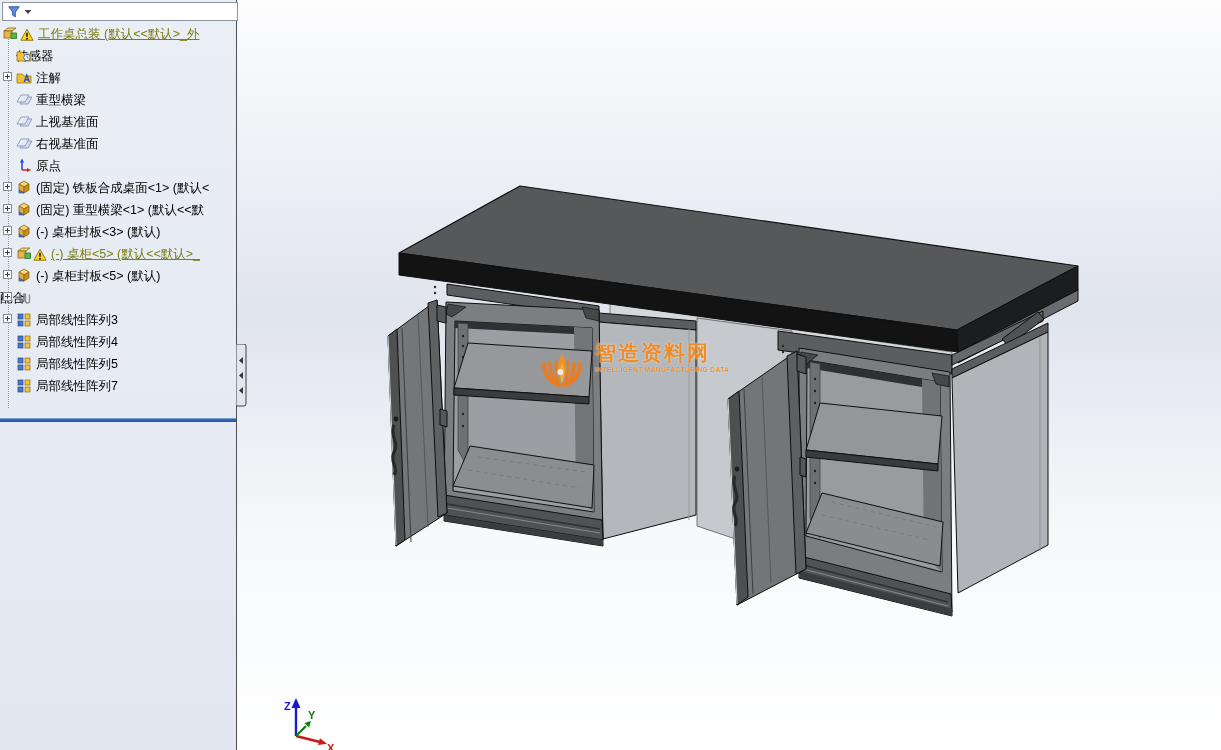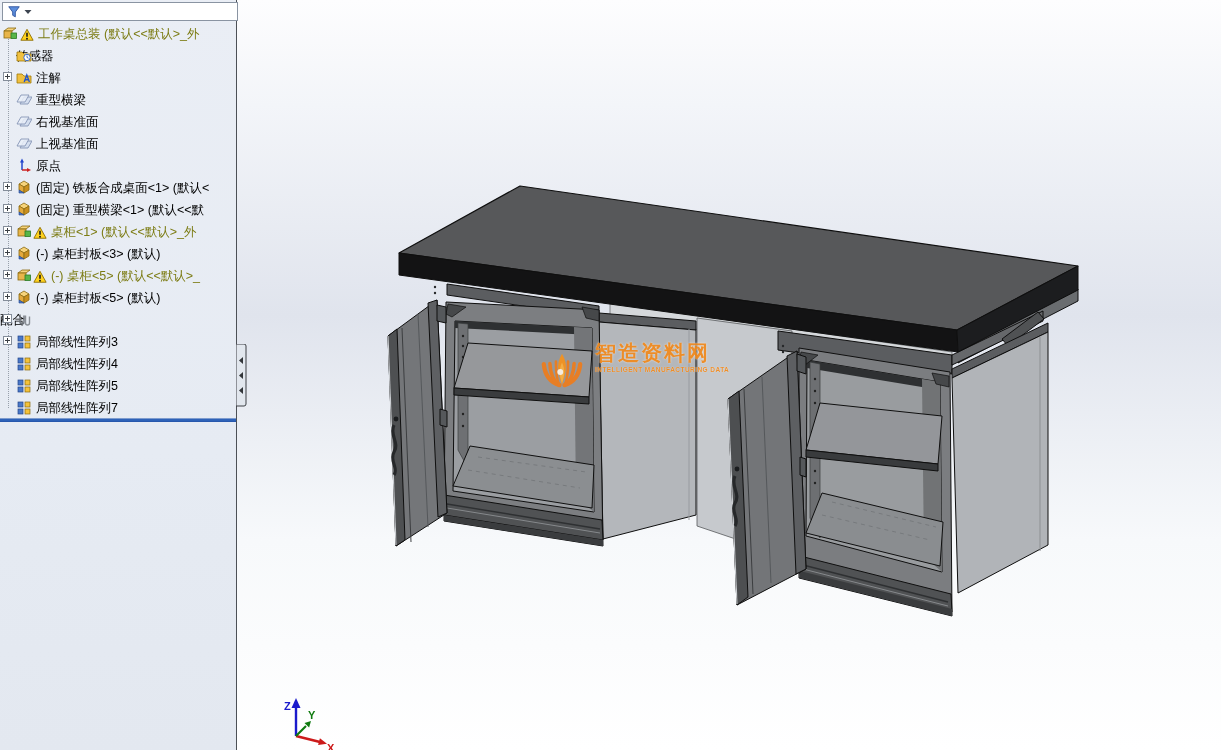--- a/index.html
+++ b/index.html
@@ -41,21 +41,21 @@
   }
   .tree-row .expander::before{
     content:"";position:absolute;left:1px;top:3px;width:5px;height:1px;background:#3b4046;
   }
   .tree-row .expander::after{
     content:"";position:absolute;left:3px;top:1px;width:1px;height:5px;background:#3b4046;
   }
   .tree-row .ticon{position:absolute;top:3px;width:16px;height:16px;z-index:1;}
   .tree-row .warnicon{position:absolute;top:4px;width:14px;height:14px;z-index:2;}
   .tree-row .tlabel{font-size:12.5px;color:#000;}
-  .tree-row.olive .tlabel{color:#7c7c14;}
+  .tree-row.olive .tlabel{color:#7c7c14;text-decoration:underline;}
   .rollback-bar{
     position:absolute;left:0;top:418px;width:236px;height:4px;
     background:linear-gradient(180deg,#aabbda 0%,#2e62b8 35%,#2e62b8 80%,#1d479a 100%);
   }
   .splitter{position:absolute;left:236px;top:344px;}
 </style>
 </head>
 <body>
 
 <div class="viewport">
@@ -227,52 +227,43 @@
             <path d="M1,5 h5 l2,2 h7 v7 h-14 z" fill="#f0c040" stroke="#a07808" stroke-width="0.8"></path>
             <path d="M8.2,13 L10.8,6 L13.4,13 M9.2,10.8 H12.4" fill="none" stroke="#2255cc" stroke-width="1.4"></path>
           </svg></span><span class="tlabel" style="margin-left:36px">注解</span></div>
       <div class="tree-row"><span class="ticon" style="left:16px"><svg class="" width="16" height="16" viewBox="0 0 16 16">
             <polygon points="4,13 8,6 16,6 12,13" fill="#ccd8ec" fill-opacity="0.75" stroke="#8795b5" stroke-width="0.9"></polygon>
             <polygon points="1,11 5,4 13,4 9,11" fill="#e9eff8" fill-opacity="0.85" stroke="#8795b5" stroke-width="0.9"></polygon>
           </svg></span><span class="tlabel" style="margin-left:36px">重型横梁</span></div>
       <div class="tree-row"><span class="ticon" style="left:16px"><svg class="" width="16" height="16" viewBox="0 0 16 16">
             <polygon points="4,13 8,6 16,6 12,13" fill="#ccd8ec" fill-opacity="0.75" stroke="#8795b5" stroke-width="0.9"></polygon>
             <polygon points="1,11 5,4 13,4 9,11" fill="#e9eff8" fill-opacity="0.85" stroke="#8795b5" stroke-width="0.9"></polygon>
-          </svg></span><span class="tlabel" style="margin-left:36px">右视基准面</span></div>
+          </svg></span><span class="tlabel" style="margin-left:36px">上视基准面</span></div>
       <div class="tree-row"><span class="ticon" style="left:16px"><svg class="" width="16" height="16" viewBox="0 0 16 16">
             <polygon points="4,13 8,6 16,6 12,13" fill="#ccd8ec" fill-opacity="0.75" stroke="#8795b5" stroke-width="0.9"></polygon>
             <polygon points="1,11 5,4 13,4 9,11" fill="#e9eff8" fill-opacity="0.85" stroke="#8795b5" stroke-width="0.9"></polygon>
-          </svg></span><span class="tlabel" style="margin-left:36px">上视基准面</span></div>
+          </svg></span><span class="tlabel" style="margin-left:36px">右视基准面</span></div>
       <div class="tree-row"><span class="ticon" style="left:16px"><svg class="" width="16" height="16" viewBox="0 0 16 16">
             <line x1="6" y1="13" x2="6" y2="4.5" stroke="#2244cc" stroke-width="1.5"></line>
             <polygon points="6,1.5 4,5.5 8,5.5" fill="#2244cc"></polygon>
             <line x1="6" y1="13" x2="11.5" y2="13" stroke="#cc2222" stroke-width="1.5"></line>
             <polygon points="15,13 11,11 11,15" fill="#cc2222"></polygon>
           </svg></span><span class="tlabel" style="margin-left:36px">原点</span></div>
       <div class="tree-row"><span class="expander"></span><span class="ticon" style="left:16px"><svg class="" width="16" height="16" viewBox="0 0 16 16">
             <polygon points="3,5 8,2 13,5 8,8" fill="#f6d37a" stroke="#8a6a10" stroke-width="0.8"></polygon>
             <polygon points="3,5 8,8 8,14 3,11" fill="#e3a93c" stroke="#8a6a10" stroke-width="0.8"></polygon>
             <polygon points="8,8 13,5 13,11 8,14" fill="#c98f1e" stroke="#8a6a10" stroke-width="0.8"></polygon>
             <polygon points="3,11 8,14 3,14" fill="#4a78c8" stroke="#24458a" stroke-width="0.6"></polygon>
           </svg></span><span class="tlabel" style="margin-left:36px">(固定) 铁板合成桌面&lt;1&gt; (默认&lt;</span></div>
       <div class="tree-row"><span class="expander"></span><span class="ticon" style="left:16px"><svg class="" width="16" height="16" viewBox="0 0 16 16">
             <polygon points="3,5 8,2 13,5 8,8" fill="#f6d37a" stroke="#8a6a10" stroke-width="0.8"></polygon>
             <polygon points="3,5 8,8 8,14 3,11" fill="#e3a93c" stroke="#8a6a10" stroke-width="0.8"></polygon>
             <polygon points="8,8 13,5 13,11 8,14" fill="#c98f1e" stroke="#8a6a10" stroke-width="0.8"></polygon>
             <polygon points="3,11 8,14 3,14" fill="#4a78c8" stroke="#24458a" stroke-width="0.6"></polygon>
           </svg></span><span class="tlabel" style="margin-left:36px">(固定) 重型横梁&lt;1&gt; (默认&lt;&lt;默</span></div>
-      <div class="tree-row olive"><span class="expander"></span><span class="ticon" style="left:16px"><svg class="" width="16" height="16" viewBox="0 0 16 16">
-            <polygon points="2,6 6,3 14,3 10,6" fill="#f6d37a" stroke="#8a6a10" stroke-width="0.8"></polygon>
-            <rect x="2" y="6" width="8" height="7" fill="#e8b54a" stroke="#8a6a10" stroke-width="0.8"></rect>
-            <rect x="9" y="8" width="5.5" height="5.5" fill="#57b549" stroke="#2a7a24" stroke-width="0.8"></rect>
-          </svg></span><span class="warnicon" style="left:33px"><svg width="14" height="14" viewBox="0 0 16 16">
-            <polygon points="8,1.5 15,14 1,14" fill="#ffd21e" stroke="#8a6a00" stroke-width="1"></polygon>
-            <line x1="8" y1="5.5" x2="8" y2="10" stroke="#1a1a1a" stroke-width="1.8"></line>
-            <circle cx="8" cy="12.2" r="1.1" fill="#1a1a1a"></circle>
-          </svg></span><span class="tlabel" style="margin-left:51px">桌柜&lt;1&gt; (默认&lt;&lt;默认&gt;_外</span></div>
       <div class="tree-row"><span class="expander"></span><span class="ticon" style="left:16px"><svg class="" width="16" height="16" viewBox="0 0 16 16">
             <polygon points="3,5 8,2 13,5 8,8" fill="#f6d37a" stroke="#8a6a10" stroke-width="0.8"></polygon>
             <polygon points="3,5 8,8 8,14 3,11" fill="#e3a93c" stroke="#8a6a10" stroke-width="0.8"></polygon>
             <polygon points="8,8 13,5 13,11 8,14" fill="#c98f1e" stroke="#8a6a10" stroke-width="0.8"></polygon>
             <polygon points="3,11 8,14 3,14" fill="#4a78c8" stroke="#24458a" stroke-width="0.6"></polygon>
           </svg></span><span class="tlabel" style="margin-left:36px">(-) 桌柜封板&lt;3&gt; (默认)</span></div>
       <div class="tree-row olive"><span class="expander"></span><span class="ticon" style="left:16px"><svg class="" width="16" height="16" viewBox="0 0 16 16">
             <polygon points="2,6 6,3 14,3 10,6" fill="#f6d37a" stroke="#8a6a10" stroke-width="0.8"></polygon>
             <rect x="2" y="6" width="8" height="7" fill="#e8b54a" stroke="#8a6a10" stroke-width="0.8"></rect>
             <rect x="9" y="8" width="5.5" height="5.5" fill="#57b549" stroke="#2a7a24" stroke-width="0.8"></rect>

